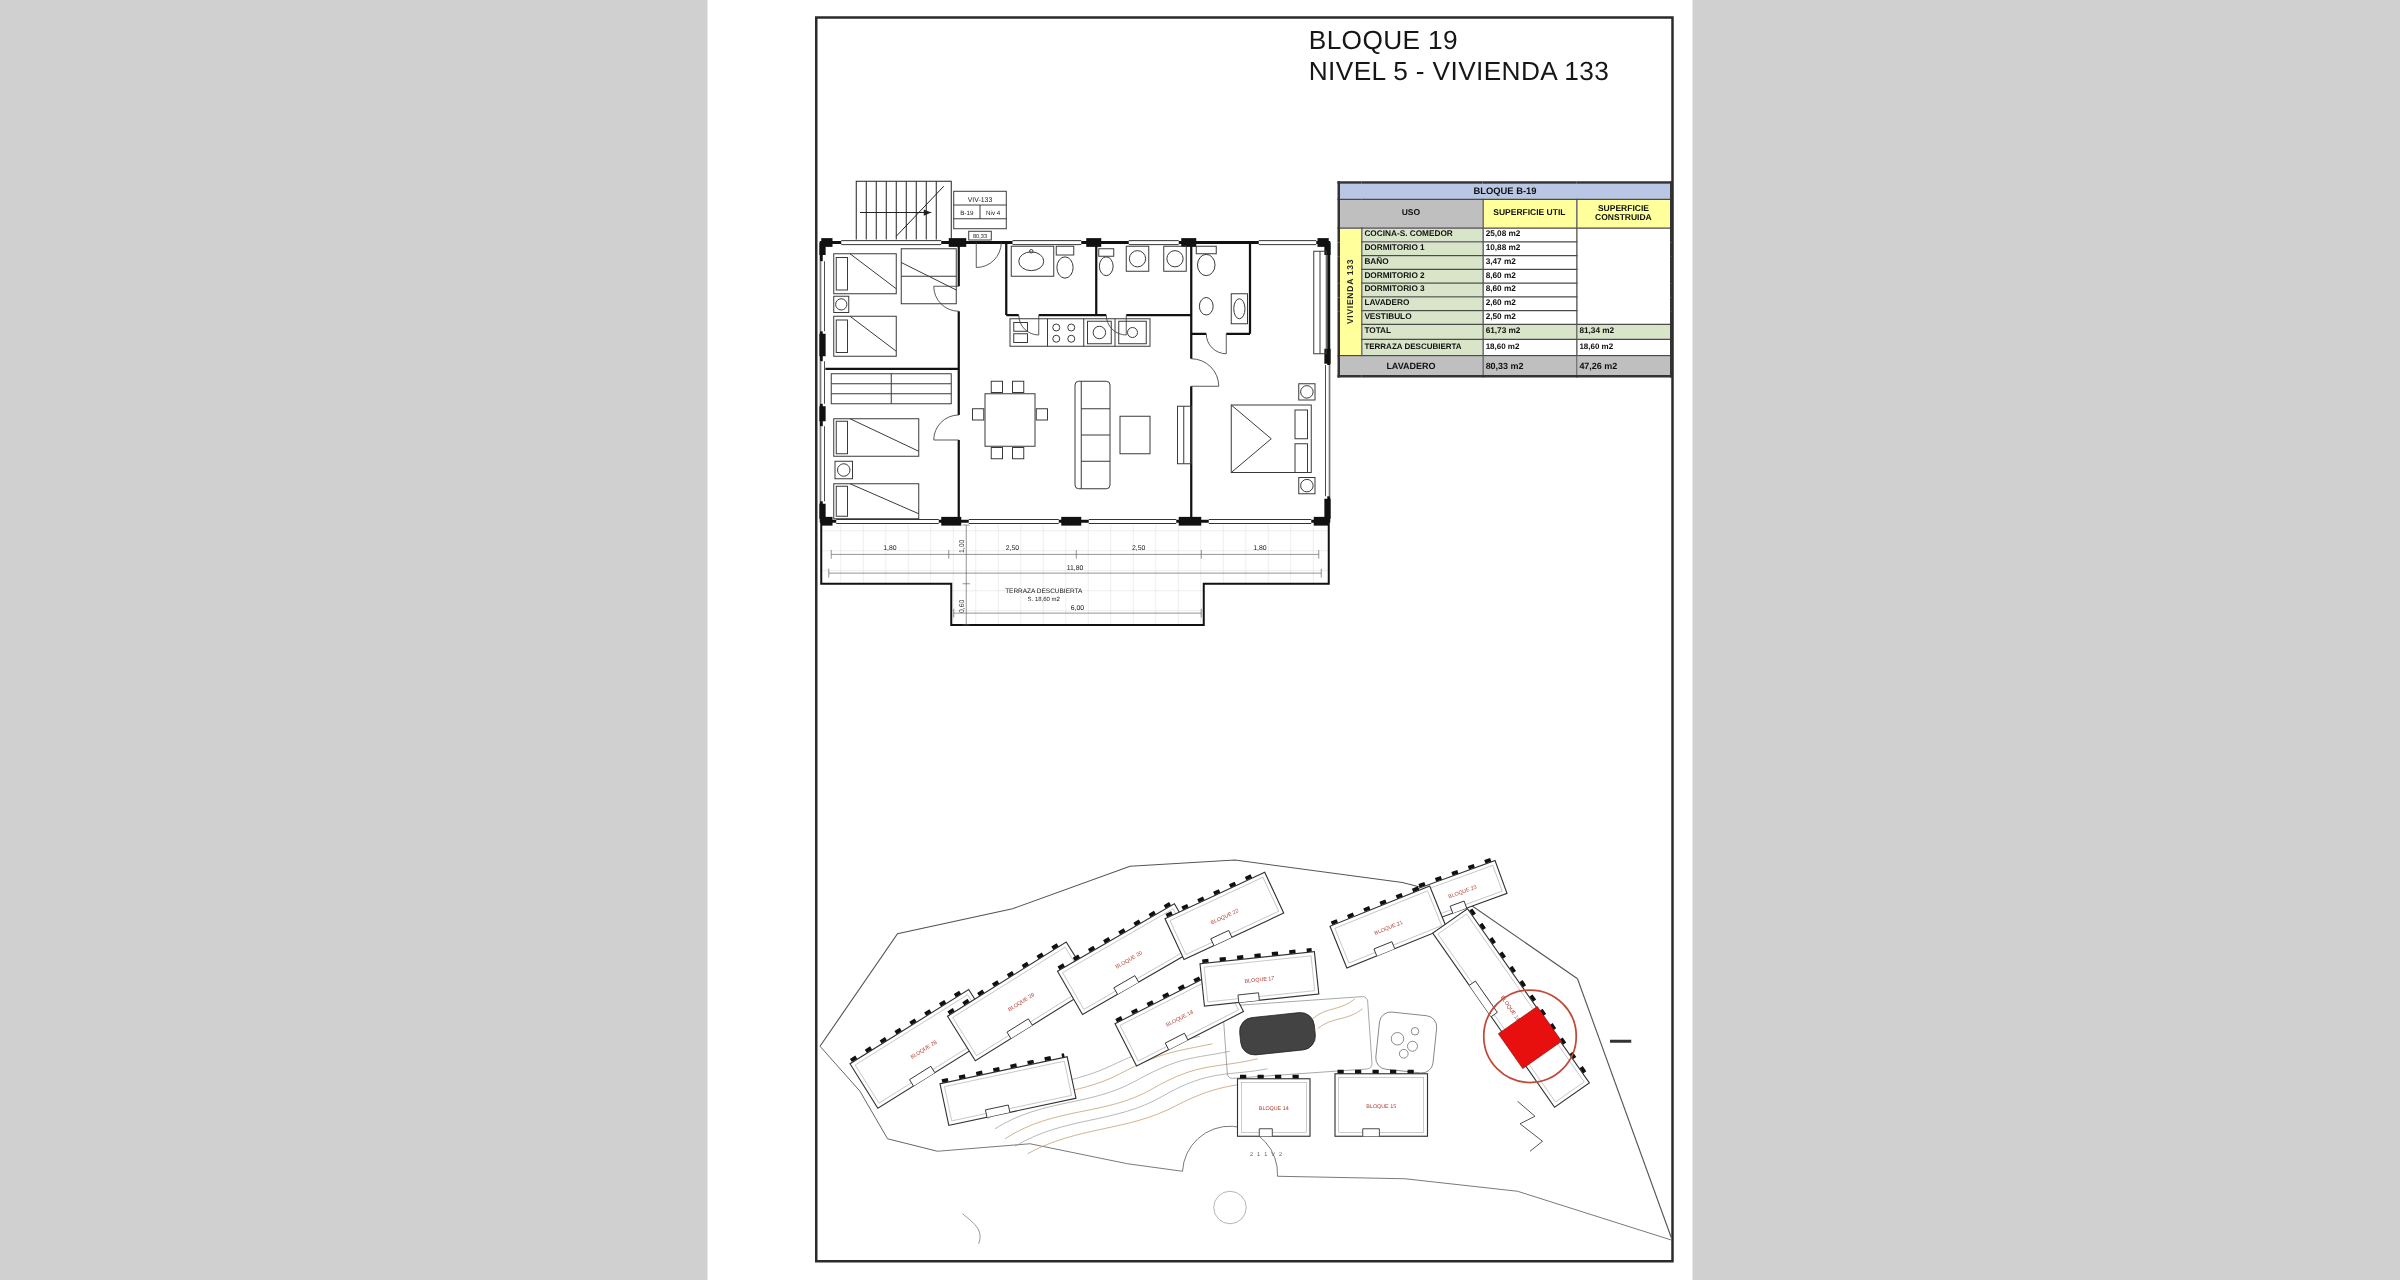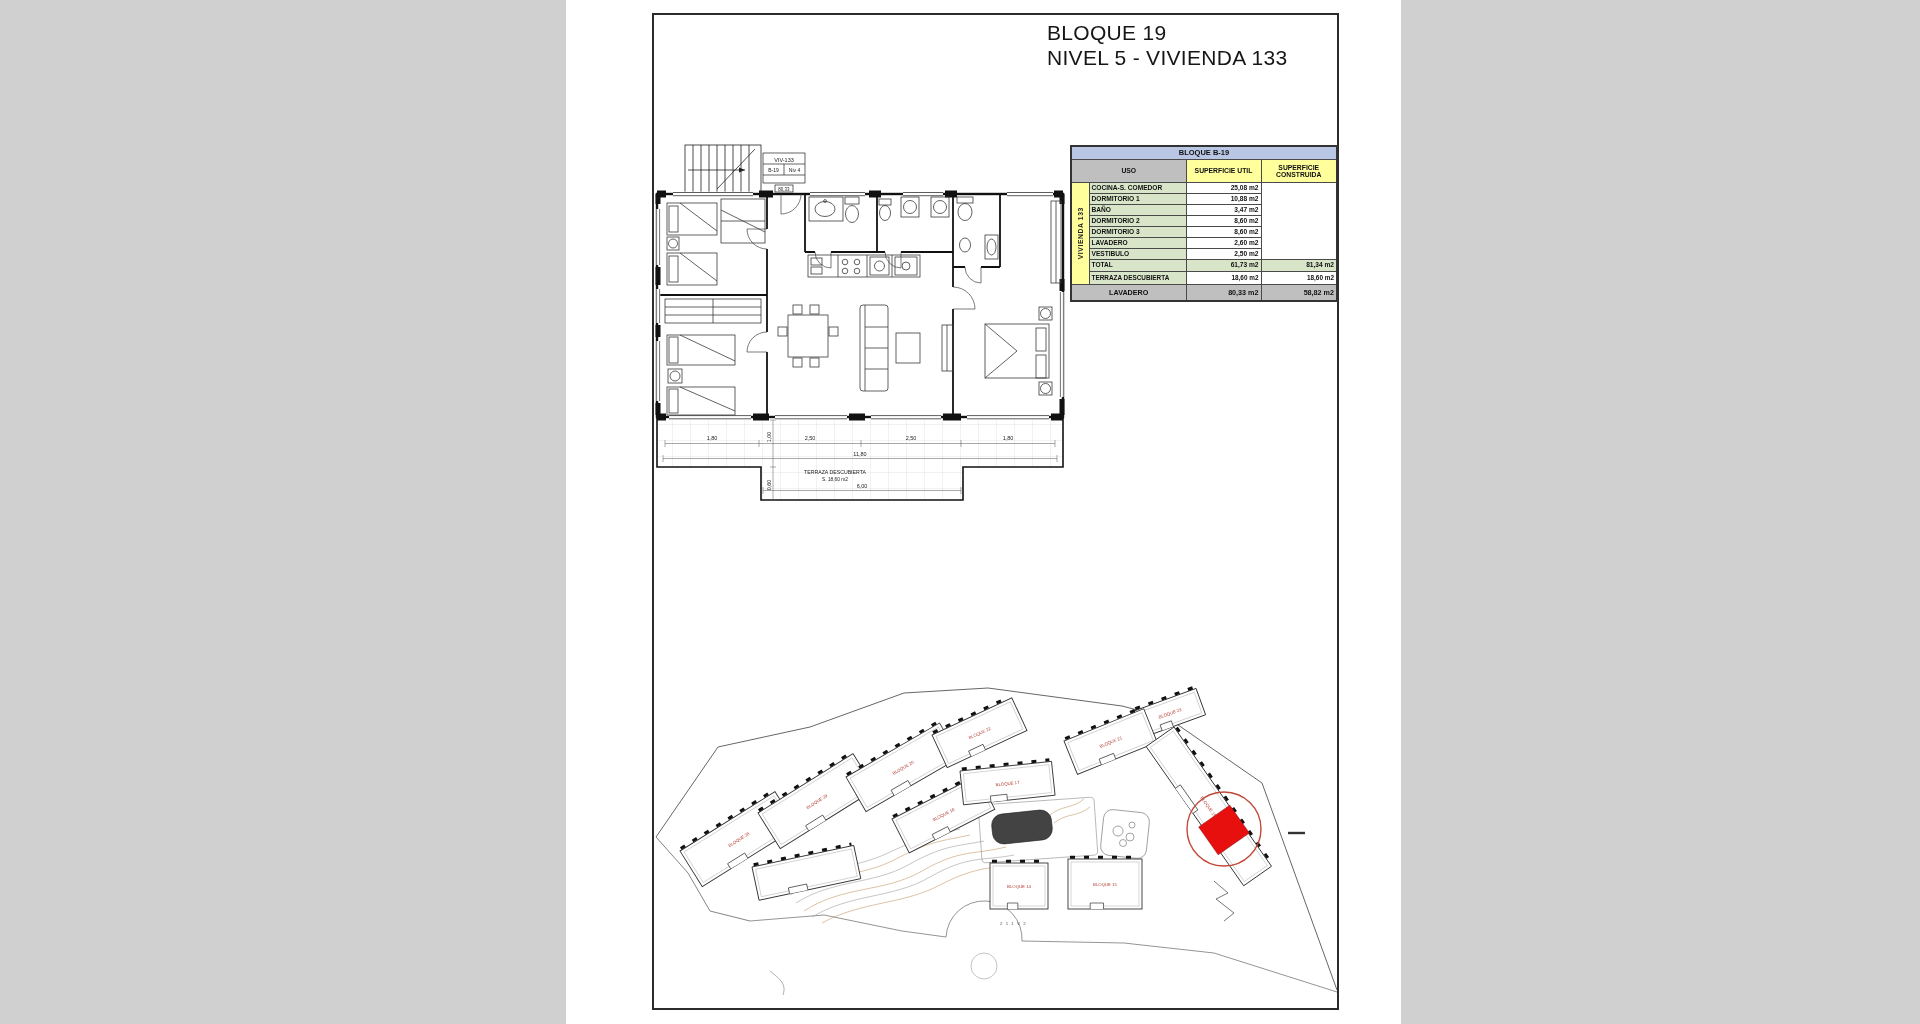--- a/index.html
+++ b/index.html
@@ -4,21 +4,20 @@
 <style>
   html,body{margin:0;padding:0;}
   body{
     width:1920px;height:1024px;position:relative;overflow:hidden;
     background:#d0d0d0;
     font-family:"Liberation Sans", sans-serif;
   }
   .page{
     position:absolute;left:566px;top:0;width:788px;height:1024px;
     background:#ffffff;
-    padding-left:47px;
   }
   .frame{
     position:absolute;left:86px;top:13px;width:687px;height:997px;
     border:2px solid #2b2b2b;box-sizing:border-box;background:#fff;
   }
   .title-block{
     position:absolute;left:481px;top:20px;width:260px;
     color:#161616;font-size:21px;line-height:25px;letter-spacing:.3px;
     white-space:nowrap;
   }
@@ -34,21 +33,21 @@
     border:2px solid #333;
   }
   table.areas td{
     border:1px solid #4a4a4a;padding:0 2px;overflow:hidden;white-space:nowrap;
     line-height:1.05;
   }
   td.tt{height:12px;text-align:center;font-size:7.5px;margin-top:14px;}
   tr.head td{height:22px;text-align:center;white-space:normal;font-size:6.8px;}
   tr.data td{height:10px;font-size:6.6px;}
   td.lbl{text-align:left;}
-  td.val{text-align:right;padding-right:3px;background:#fff;}
+  td.val{padding-right:3px;background:#fff;}
   tr.totalr td{height:11px;font-size:6.6px;}
   tr.terr td{height:12px;font-size:6.4px;}
   tr.tots td{height:15px;font-size:7.2px;}
   td.strip{width:18px;padding:0;text-align:center;vertical-align:middle;}
   .vert{
     writing-mode:vertical-rl;transform:rotate(180deg);
     font-size:6.8px;font-weight:bold;letter-spacing:.6px;
     margin:0 auto;color:#222;
   }
 </style>
@@ -379,21 +378,21 @@
       <td class="val grn" style="background: rgb(216, 229, 201);">81,34 m2</td>
     </tr>
     <tr class="terr">
       <td class="lbl" style="background: rgb(216, 229, 201);">TERRAZA DESCUBIERTA</td>
       <td class="val">18,60 m2</td>
       <td class="val">18,60 m2</td>
     </tr>
     <tr class="tots">
       <td colspan="2" class="ttl" style="text-align: center; background: rgb(191, 191, 191);">LAVADERO</td>
       <td class="val ttl" style="background: rgb(191, 191, 191);">80,33 m2</td>
-      <td class="val ttl" style="background: rgb(191, 191, 191);">58,82 m2</td>
+      <td class="val ttl" style="background: rgb(191, 191, 191);">47,26 m2</td>
     </tr>
   </tbody>
     </table>
 
   <svg class="siteplan" viewBox="0 0 684 310">
 
     <g fill="none">
       <path d="M2,152 L64,62 L156,42 L250,8 L334,3 L468,21 L514,33 L608,98" stroke="#555" stroke-width="0.9"></path>
       <path d="M608,98 L683,305" stroke="#555" stroke-width="0.9"></path>
       <path d="M2,152 L34,188 L56,226 L96,236" stroke="#666" stroke-width="0.8"></path>

